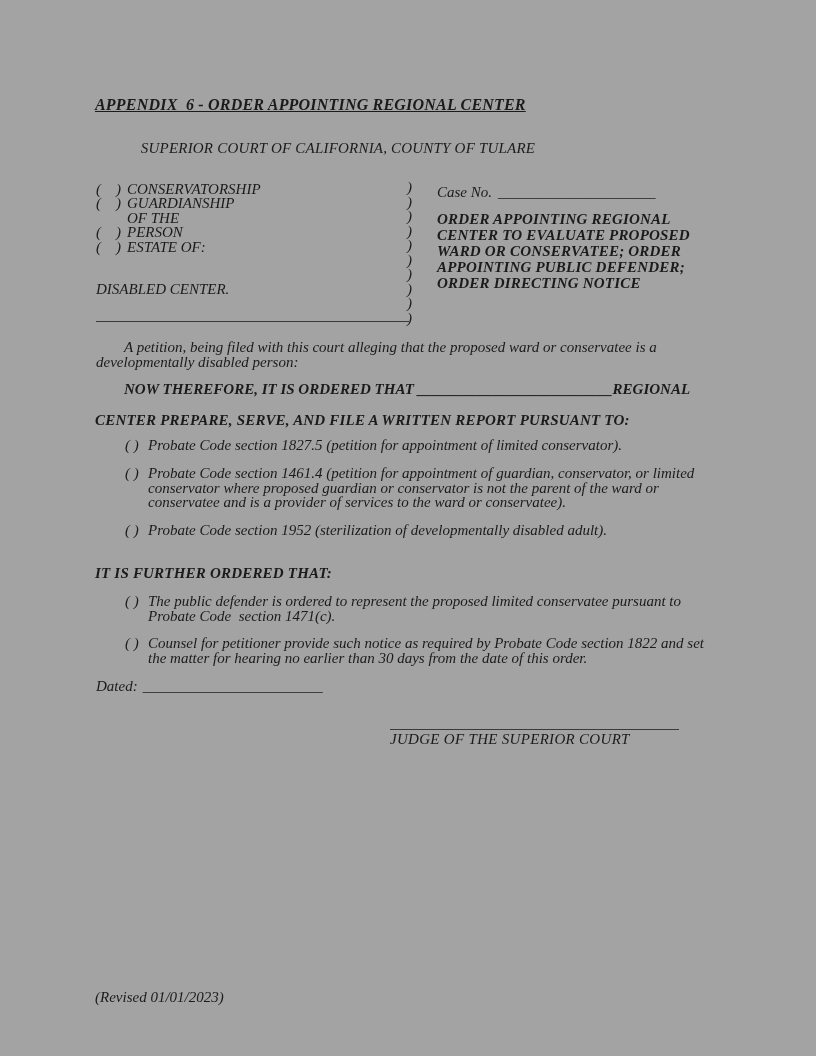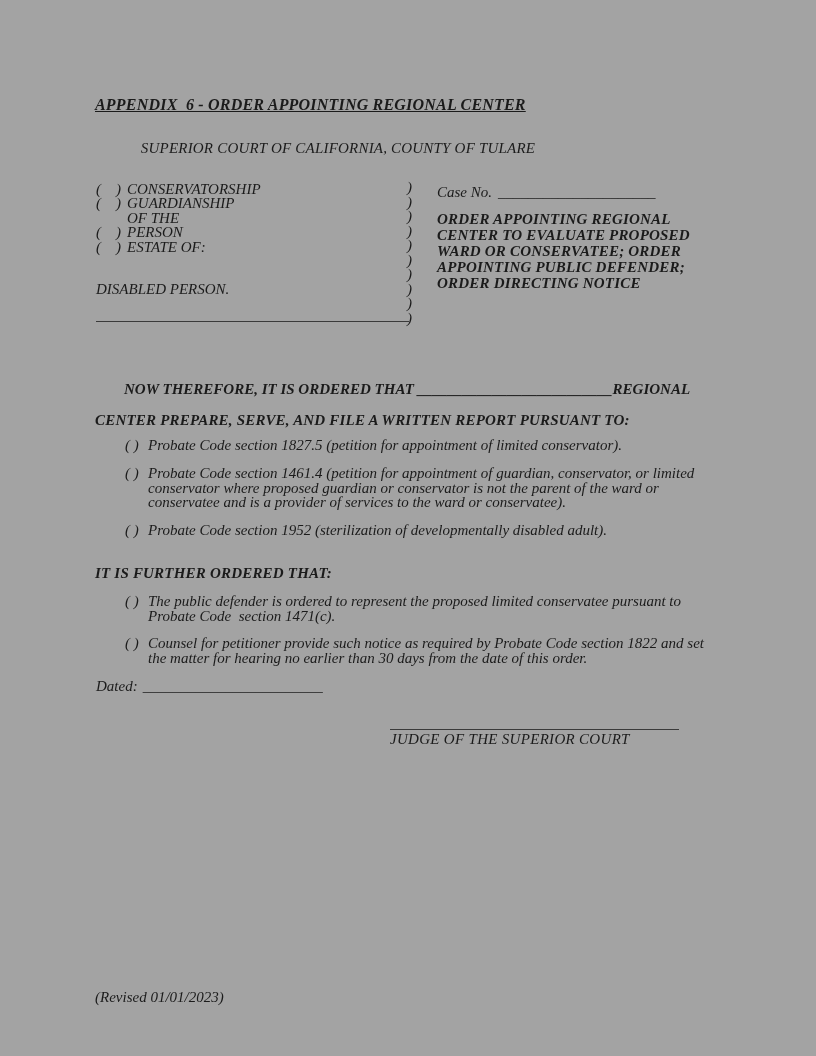--- a/index.html
+++ b/index.html
@@ -91,21 +91,21 @@
       <span class="cap-mark">(    )</span>
       <span class="cap-label">PERSON</span>
     </div>
     <div class="cap-row">
       <span class="cap-mark">(    )</span>
       <span class="cap-label">ESTATE OF:</span>
     </div>
   </div>
 
   <div class="abs party">
-    <div>DISABLED PERSON.</div>
+    <div>DISABLED CENTER.</div>
   </div>
 
   <div class="abs cap-underline"></div>
 
   <div class="abs brace-col">)
 )
 )
 )
 )
 )
@@ -115,20 +115,22 @@
 )</div>
 
   <div class="abs case-line"><span>Case No.</span><span class="case-blank">_____________________</span></div>
 
   <div class="abs order-title">ORDER APPOINTING REGIONAL
 CENTER TO EVALUATE PROPOSED
 WARD OR CONSERVATEE; ORDER
 APPOINTING PUBLIC DEFENDER;
 ORDER DIRECTING NOTICE</div>
 
+  <div class="abs intro pre">A petition, being filed with this court alleging that the proposed ward or conservatee is a
+developmentally disabled person:</div>
 
   <div class="abs order-line"><span>NOW THEREFORE, IT IS ORDERED THAT </span><span>__________________________</span><span>REGIONAL</span></div>
 
   <div class="abs order-cont">CENTER PREPARE, SERVE, AND FILE A WRITTEN REPORT PURSUANT TO:</div>
 
   <div class="abs chk-item item-1">
     <span class="chk-mark">( )</span>
     <span class="chk-text pre">Probate Code section 1827.5 (petition for appointment of limited conservator).</span>
   </div>
 

